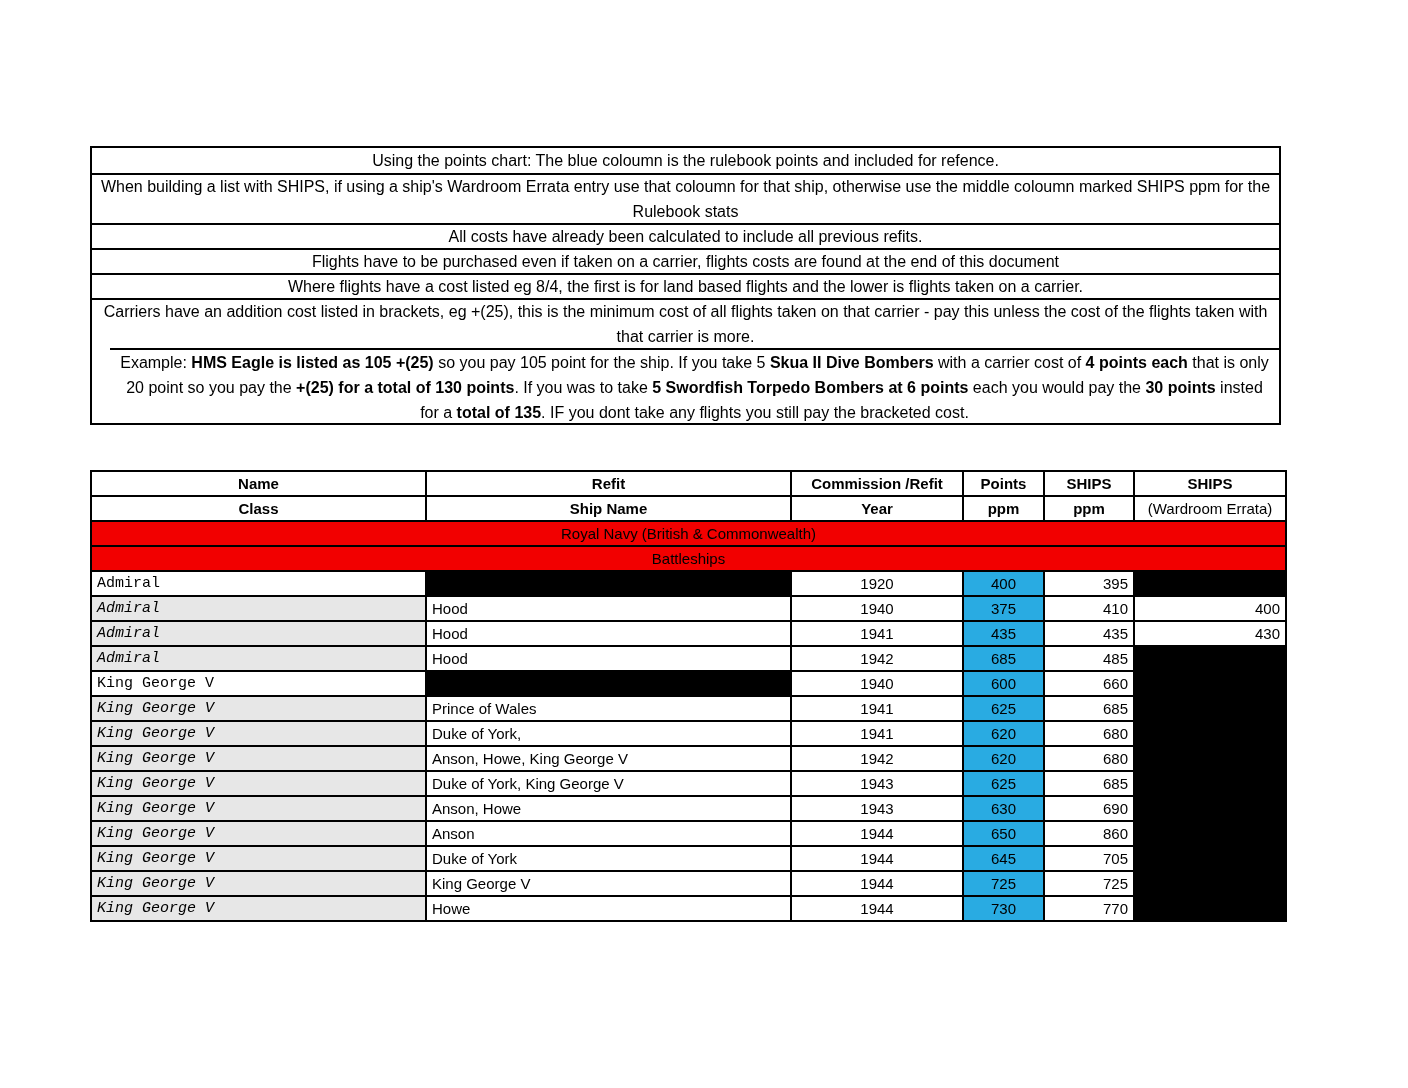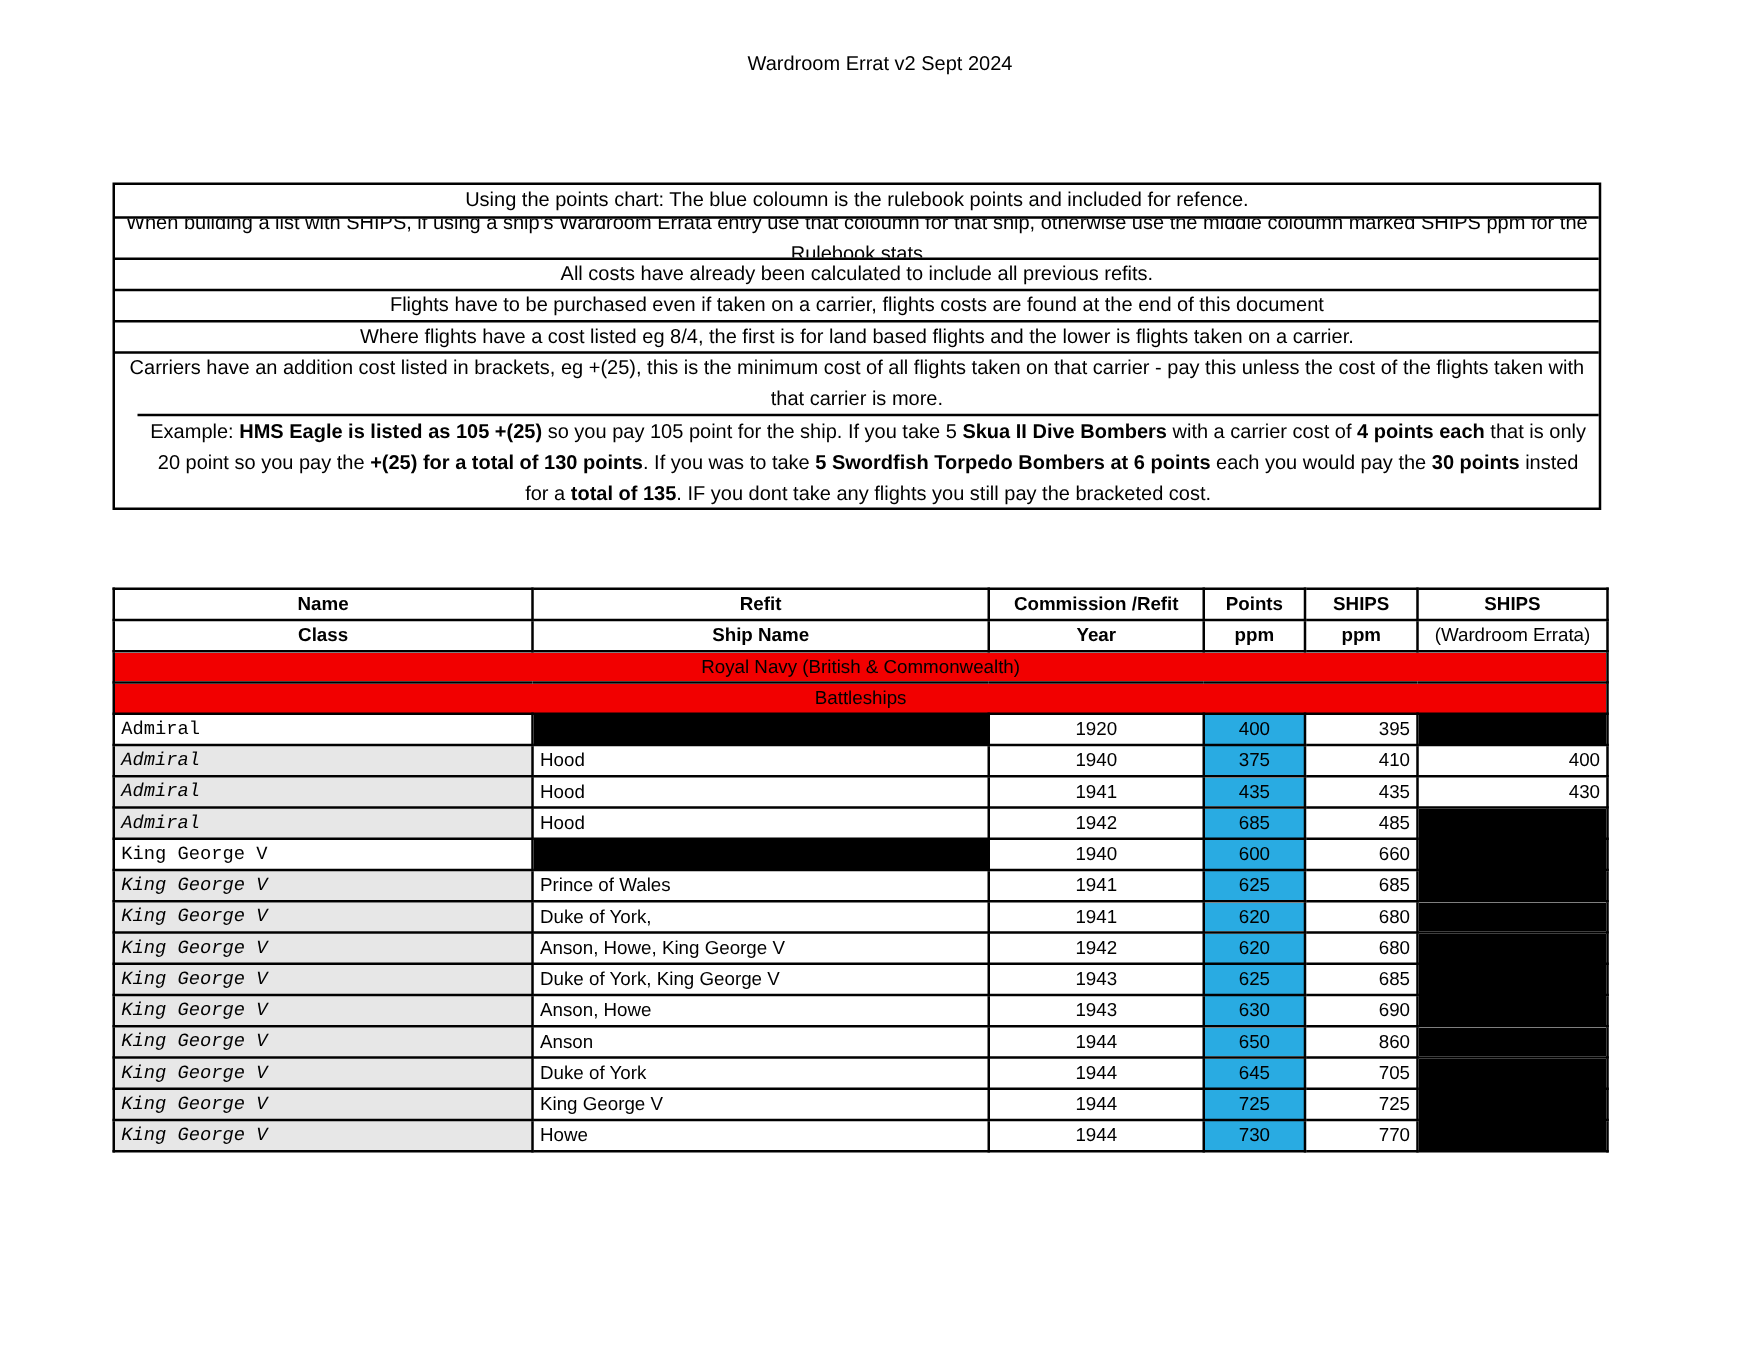--- a/index.html
+++ b/index.html
@@ -28,21 +28,21 @@
     display:flex; align-items:center; justify-content:center;
     text-align:center;
     font-size:16px; line-height:25px;
     padding:0 8px;
     box-sizing:border-box;
     border-top:2px solid #000;
     overflow:hidden;
   }
   .note-row:first-child { border-top:none; }
   .note-row:nth-child(1){ height:25px; }
-  .note-row:nth-child(2){ height:33px; }
+  .note-row:nth-child(2){ height:50px; }
   .note-row:nth-child(3){ height:25px; }
   .note-row:nth-child(4){ height:25px; }
   .note-row:nth-child(5){ height:25px; }
   .note-row:nth-child(6){ height:50px; }
   .note-row:nth-child(7){ height:75px;margin-left:18px; }
 
   
   .ships-table {
     position:absolute; left:90px; top:470px; width:1195px;
     border-collapse:collapse; table-layout:fixed;
@@ -73,21 +73,20 @@
   .cell-num   { text-align:right; }
   .shaded     { background:var(--row-gray,#e7e7e7); }
   .italic     { font-style:italic; }
   .black-cell { background:var(--cell-black,#000); border-color:var(--cell-black,#000); }
 </style>
 </head>
 <body>
 
 <div class="page">
 
-  <div class="doc-title">Wardroom Errat v2 Sept 2024</div>
 
   <div class="notes-box" id="notes-box">
       <div class="note-row">Using the points chart:  The blue coloumn is the rulebook points and included for refence.</div>
       <div class="note-row">When building a list with SHIPS, if using a ship's Wardroom Errata entry use that coloumn for that ship, otherwise use the middle coloumn marked SHIPS ppm for the Rulebook stats</div>
       <div class="note-row">All costs have already been calculated to include all previous refits.</div>
       <div class="note-row">Flights have to be purchased even if taken on a carrier, flights costs are found at the end of this document</div>
       <div class="note-row">Where flights have a cost listed eg 8/4, the first is for land based flights and the lower is flights taken on a carrier.</div>
       <div class="note-row">Carriers have an addition cost listed in brackets, eg +(25),  this is the minimum cost of all flights taken on that carrier - pay this unless the cost of the flights taken with that carrier is more.</div>
       <div class="note-row" style="display: block; padding-top: 0px;"><span>Example: </span><b>HMS Eagle is listed as 105 +(25)</b><span> so you pay 105 point for the ship.  If you take 5 </span><b>Skua II Dive Bombers</b><span> with a carrier cost of </span><b>4 points each</b><span>  that is only 20 point so you pay the </span><b>+(25) for a total of 130 points</b><span>. If you was to take </span><b>5 Swordfish Torpedo Bombers at 6 points</b><span> each you would pay the </span><b>30 points</b><span> insted for a </span><b>total of 135</b><span>.  IF you dont take any flights you still pay the bracketed cost.</span></div>
     </div>

